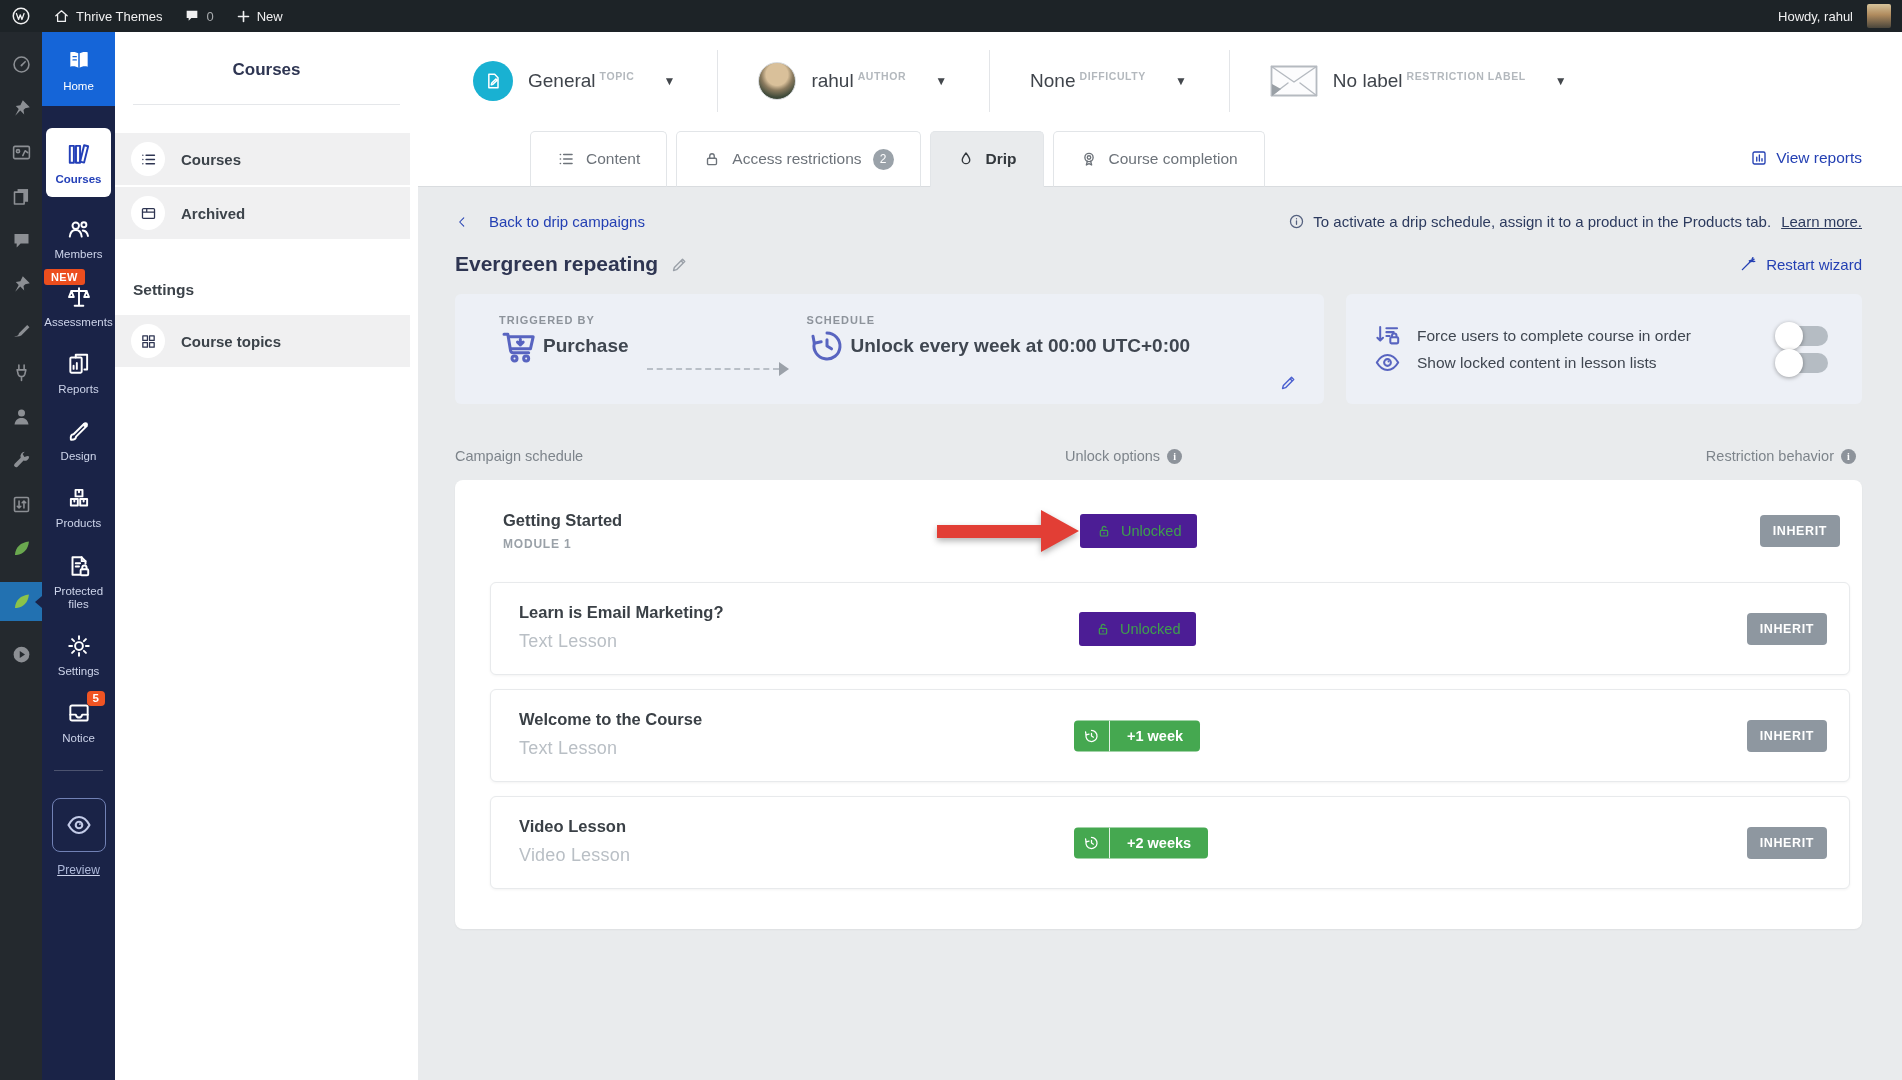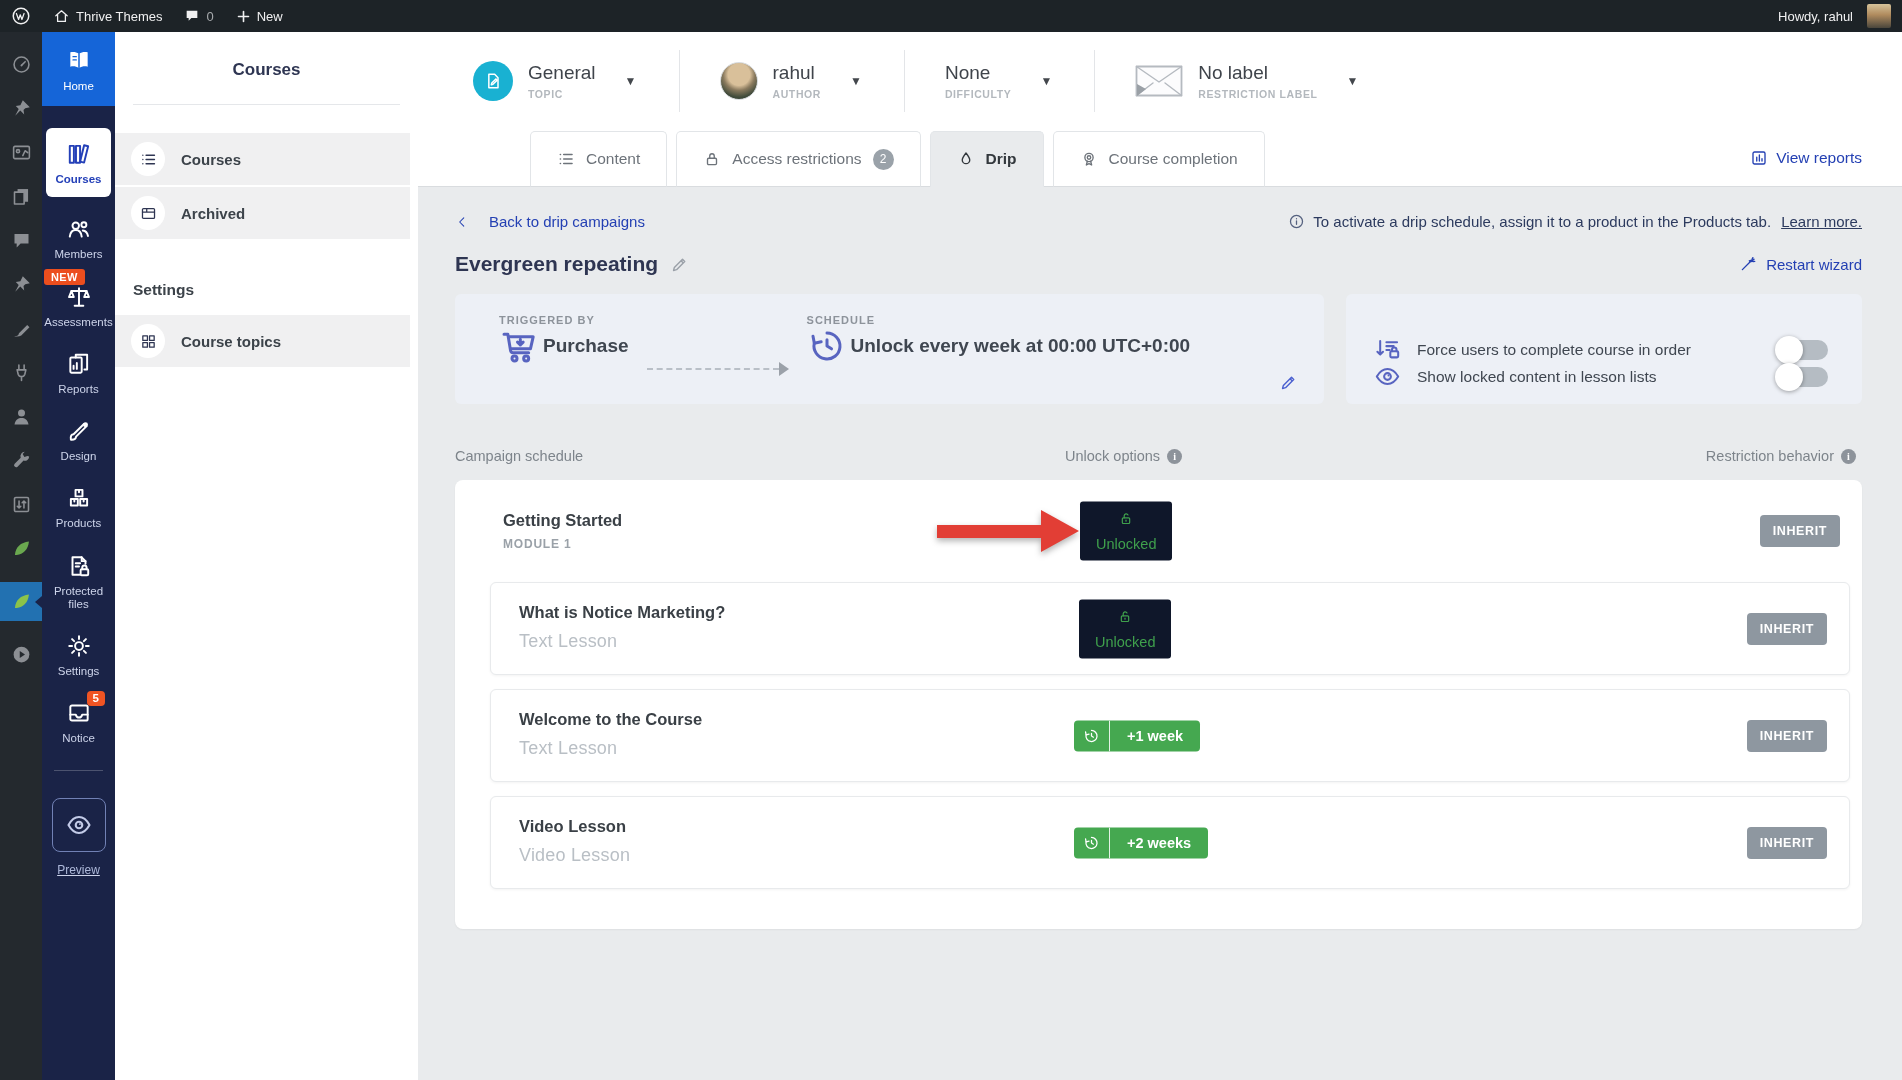--- a/index.html
+++ b/index.html
@@ -43,21 +43,21 @@
   .cp-circle svg { width:17px; height:17px; }
   .cp-label { font-size:15px; color:#3c434a; font-weight:600; }
   .cp-heading { font-size:15.5px; font-weight:700; color:#3c434a; margin:42px 0 16px 18px; }
 
   
   #main { position:absolute; top:32px; left:418px; right:0; bottom:0; background:#e9ebed; }
 
   .course-header { height:98px; background:#fff; display:flex; align-items:center; padding-left:55px; }
   .sel { display:flex; align-items:center; gap:15px; padding:0 42px 0 40px; border-left:1px solid #e3e5e8; height:62px; cursor:pointer; }
   .sel:first-child { border-left:none; padding-left:0; }
-  .sel .texts { display:flex; flex-direction:column; gap:4px; }
+  .sel .texts { display:flex; flex-direction:row; gap:4px; }
   .sel .value { font-size:19px; color:#3f444b; }
   .sel .small { font-size:10.5px; color:#b3b8bd; letter-spacing:.6px; font-weight:700; }
   .caret { font-size:12px; color:#43474c; margin-left:14px; }
   .topic-circle { width:40px; height:40px; border-radius:50%; background:#19b1d2; color:#fff; display:flex; align-items:center; justify-content:center; }
   .topic-circle svg { width:20px; height:20px; }
   .author-avatar { width:38px; height:38px; border-radius:50%; background:radial-gradient(circle at 50% 32%, #d9c09a 0 36%, #8a7a5e 52%, #3f4a3a 75%, #2f3a2e 100%); border:1px solid #d7dadd; }
   .envelope { width:48px; height:32px; position:relative; color:#b5bac0; }
 
   .tabs-row { background:#fff; display:flex; align-items:flex-end; padding-left:112px; padding-right:40px; border-bottom:1px solid #d9dcdf; height:57px; }
   .tab { display:inline-flex; align-items:center; gap:11px; padding:0 26px; height:56px; background:#fff; border:1px solid #e2e5e8; border-bottom:1px solid #d9dcdf; border-radius:5px 5px 0 0; color:#6d737a; font-size:15.5px; margin-right:9px; margin-bottom:-1px; cursor:pointer; white-space:nowrap; }
@@ -86,21 +86,21 @@
   .card { background:#edf0f6; border-radius:6px; }
   .card.trigger { flex:1; position:relative; padding:20px 40px 28px 44px; display:flex; gap:0; }
   .fgroup .flabel { font-size:11px; letter-spacing:1px; color:#8d939b; font-weight:700; }
   .fgroup .fvalue { display:flex; align-items:center; gap:4px; font-size:19px; color:#3f4650; font-weight:600; }
   .fgroup .fvalue svg { width:40px; height:40px; color:#5864c0; }
   .flow-arrow { display:flex; align-items:center; margin:48px 18px 0; }
   .flow-arrow .dash { width:132px; border-top:2px dashed #b9bfc7; }
   .flow-arrow .head { width:0; height:0; border-left:10px solid #9ba1a9; border-top:7px solid transparent; border-bottom:7px solid transparent; }
   .card-edit { position:absolute; right:26px; bottom:12px; width:19px; height:19px; color:#4a5fd0; cursor:pointer; }
 
-  .card.options { width:516px; padding:14px 28px; display:flex; flex-direction:column; justify-content:flex-end; }
+  .card.options { width:516px; padding:14px 28px; display:flex; flex-direction:column; justify-content:center; }
   .opt-row { display:flex; align-items:center; gap:16px; }
   .opt-row svg { width:27px; height:27px; color:#5864c0; flex:0 0 27px; }
   .opt-label { font-size:15.5px; color:#3f4650; flex:1; }
   .toggle { position:relative; width:50px; height:20px; background:#b5bcc3; border-radius:10px; margin-right:6px; cursor:pointer; }
   .toggle .knob { position:absolute; left:-3px; top:-4px; width:28px; height:28px; background:#fff; border-radius:50%; box-shadow:0 1px 4px rgba(0,0,0,.35); }
 
   .sched-head { position:relative; height:20px; margin:44px 0 12px; color:#7d848b; font-size:14.5px; }
   .sched-head .h2col { position:absolute; left:610px; top:0; display:flex; align-items:center; gap:7px; }
   .sched-head .h3col { position:absolute; right:6px; top:0; display:flex; align-items:center; gap:7px; }
   .info-filled { width:15px; height:15px; border-radius:50%; background:#8d939b; color:#fff; font-size:10px; font-weight:700; display:inline-flex; align-items:center; justify-content:center; font-family:"Liberation Serif", serif; }
@@ -108,21 +108,21 @@
   .panel { background:#fff; border-radius:8px; box-shadow:0 1px 2px rgba(0,0,0,.05); padding-bottom:26px; }
   .module-row { position:relative; height:102px; display:flex; flex-direction:column; justify-content:center; gap:7px; padding-left:48px; }
   .row-title { font-size:16.5px; color:#3a4046; font-weight:600; }
   .row-sub { font-size:12px; color:#9aa1a8; letter-spacing:.8px; font-weight:600; }
   .lesson { position:relative; margin:0 12px 14px 35px; border:1px solid #e8eaec; border-radius:6px; background:#fff; box-shadow:0 1px 3px rgba(0,0,0,.05); padding:20px 0 22px 28px; display:flex; flex-direction:column; gap:9px; min-height:88px; }
   .lesson .row-sub { font-size:18px; color:#b9bfc5; letter-spacing:.2px; font-weight:400; }
 
   .unlock-slot { position:absolute; top:50%; transform:translateY(-50%); }
   .module-row .unlock-slot { left:625px; }
   .lesson .unlock-slot { left:588px; }
-  .chip-unlocked { display:inline-flex; align-items:center; gap:9px; background:#0f172a; color:#3fa04c; font-size:14.5px; padding:9px 16px; border-radius:3px; cursor:pointer;flex-direction:column; }
+  .chip-unlocked { display:inline-flex; align-items:center; gap:9px; background:#4c1d95; color:#3fa04c; font-size:14.5px; padding:9px 16px; border-radius:3px; cursor:pointer; }
   .chip-unlocked svg { width:16px; height:16px; }
   .btn-delay { display:inline-flex; align-items:stretch; background:#45a850; color:#fff; border-radius:4px; overflow:hidden; cursor:pointer; }
   .btn-delay .seg-icon { padding:7px 9px; border-right:1px solid rgba(255,255,255,.85); display:flex; align-items:center; }
   .btn-delay .seg-icon svg { width:17px; height:17px; }
   .btn-delay .seg-text { padding:7px 17px; font-weight:700; font-size:14.5px; display:flex; align-items:center; }
   .lesson .btn-delay { margin-left:-5px; }
 
   .inherit { position:absolute; right:22px; top:50%; transform:translateY(-50%); background:#8e97a0; color:#fff; font-size:12.5px; font-weight:700; letter-spacing:.6px; padding:9px 13px; border-radius:4px; border:none; cursor:pointer; }
 
   .arrow-annot { position:absolute; left:482px; top:50%; transform:translateY(-50%); display:flex; align-items:center; filter:drop-shadow(0 3px 3px rgba(0,0,0,.3)); }
@@ -555,21 +555,21 @@
                 <path d="M9.3 11V7.6A3 3 0 0115 6.7"></path>
                 <path d="M12 14.5v1.5"></path>
               </svg>
             <span>Unlocked</span>
           </span>
         </div>
         <button class="inherit">INHERIT</button>
       </div>
 
       <div class="lesson">
-        <div class="row-title">What is Notice Marketing?</div>
+        <div class="row-title">Learn is Email Marketing?</div>
         <div class="row-sub">Text Lesson</div>
         <div class="unlock-slot">
           <span class="chip-unlocked">
             <svg class="ic" viewBox="0 0 24 24">
                 <rect x="6.5" y="11" width="11" height="8.5" rx="1.5"></rect>
                 <path d="M9.3 11V7.6A3 3 0 0115 6.7"></path>
                 <path d="M12 14.5v1.5"></path>
               </svg>
             <span>Unlocked</span>
           </span>

